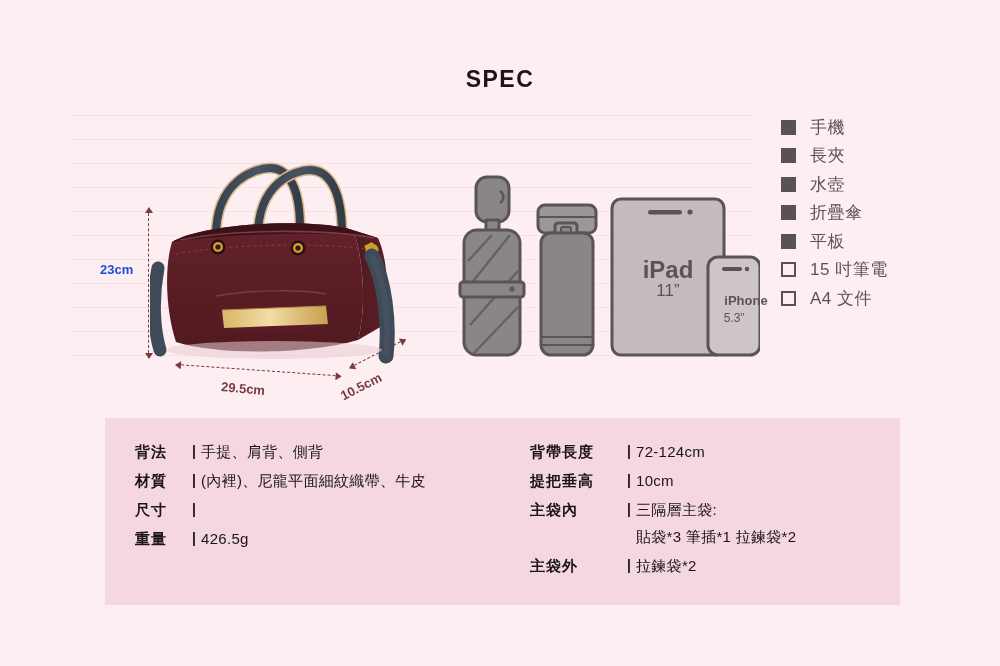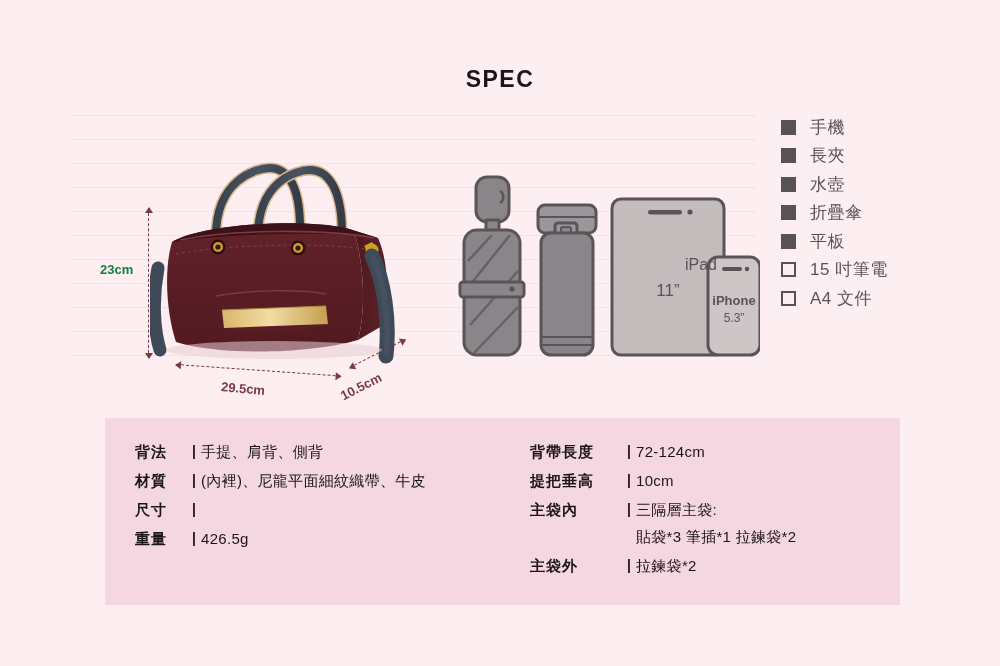--- a/index.html
+++ b/index.html
@@ -34,21 +34,21 @@
   .bagwrap{position:absolute;left:150px;top:150px;width:270px;height:215px;}
 
   
   .dim-v{position:absolute;left:148px;top:208px;height:150px;width:1px;
          border-left:1.5px dashed #7a3a46;}
   .dim-v:before,.dim-v:after{
     content:"";position:absolute;left:-4px;width:0;height:0;
     border-left:4.5px solid transparent;border-right:4.5px solid transparent;}
   .dim-v:before{top:-1px;border-bottom:6px solid #7a3a46;}
   .dim-v:after{bottom:-1px;border-top:6px solid #7a3a46;}
-  .lbl-23{position:absolute;left:100px;top:262px;font-size:13px;font-weight:bold;color:#15803d;}
+  .lbl-23{position:absolute;left:100px;top:262px;font-size:13px;font-weight:bold;color:#1d4ed8;}
 
   .dim-w{position:absolute;left:176px;top:364px;width:165px;height:1px;
          border-top:1.5px dashed #7a3a46;transform:rotate(4deg);transform-origin:left center;}
   .dim-w:before,.dim-w:after{content:"";position:absolute;top:-4.5px;width:0;height:0;
     border-top:4.5px solid transparent;border-bottom:4.5px solid transparent;}
   .dim-w:before{left:-1px;border-right:6px solid #7a3a46;}
   .dim-w:after{right:-1px;border-left:6px solid #7a3a46;}
   .lbl-295{position:absolute;left:221px;top:381px;font-size:13px;font-weight:bold;color:#7a3a46;
            transform:rotate(5deg);}
 
@@ -57,21 +57,21 @@
   .dim-d:before,.dim-d:after{content:"";position:absolute;top:-4.5px;width:0;height:0;
     border-top:4.5px solid transparent;border-bottom:4.5px solid transparent;}
   .dim-d:before{left:-1px;border-right:6px solid #7a3a46;}
   .dim-d:after{right:-1px;border-left:6px solid #7a3a46;}
   .lbl-105{position:absolute;left:339px;top:379px;font-size:13px;font-weight:bold;color:#7a3a46;
            transform:rotate(-27deg);}
 
   
   .objs{position:absolute;left:440px;top:175px;width:320px;height:185px;}
   .dev-txt{position:absolute;color:#5a5458;text-align:center;}
-  .ipad-name{font-size:16px;font-weight:normal;padding-left:33px;}
+  .ipad-name{font-size:24px;font-weight:bold;}
   .ipad-size{font-size:17px;}
   .iph-name{font-size:13px;font-weight:bold;}
   .iph-size{font-size:12px;}
 
   
   .panel{position:absolute;left:105px;top:418px;width:795px;height:187px;background:#f4d7e0;}
   .col{position:absolute;top:20px;}
   .col.left{left:30px;width:390px;}
   .col.right{left:425px;width:360px;}
   .srow{display:flex;align-items:flex-start;margin-bottom:2px;}
@@ -214,21 +214,21 @@
 
         <g>
           <rect x="268" y="82" width="52" height="98" rx="10" fill="#cdc5c6"></rect>
           <rect x="282" y="92" width="20" height="4" rx="2" fill="#5a5458" stroke="none"></rect>
           <circle cx="307" cy="94" r="2.2" fill="#5a5458" stroke="none"></circle>
         </g>
       </g>
     </svg>
     <div class="dev-txt ipad-name" style="left:172px;top:81px;width:112px;">iPad</div>
     <div class="dev-txt ipad-size" style="left:172px;top:106px;width:112px;">11”</div>
-    <div class="dev-txt iph-name" style="left:268px;top:118px;width:52px;">iPhone</div>
+    <div class="dev-txt iph-name" style="left:268px;top:118px;width:52px;padding-left:12px;">iPhone</div>
     <div class="dev-txt iph-size" style="left:268px;top:136px;width:52px;">5.3”</div>
   </div>
 
   <div class="legend" id="legend">
       <div class="lg-row">
         <span class="sw filled"></span>
         <span class="lg-txt">手機</span>
       </div>
       <div class="lg-row">
         <span class="sw filled"></span>

